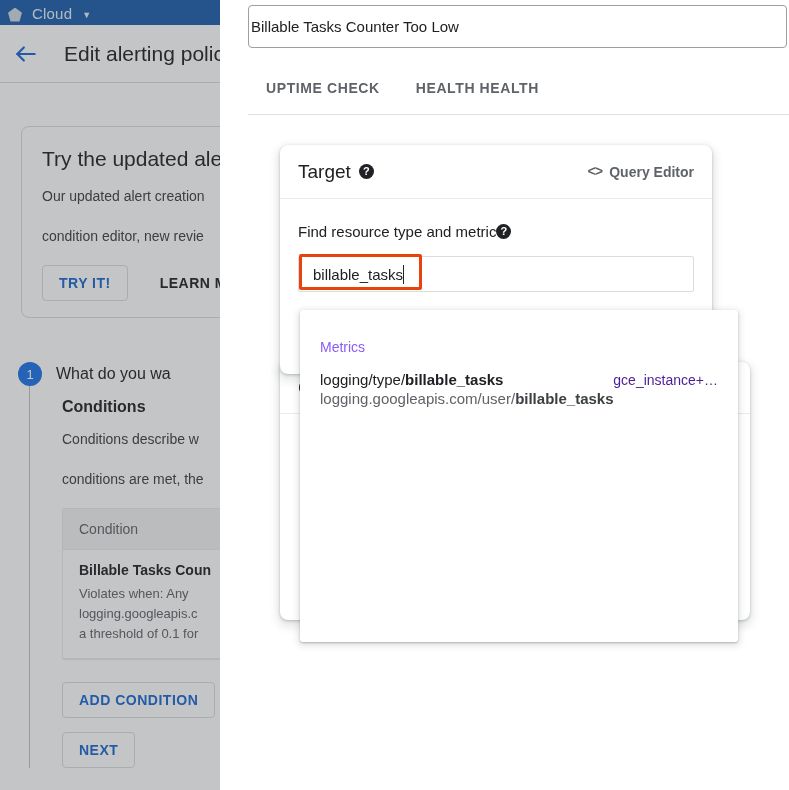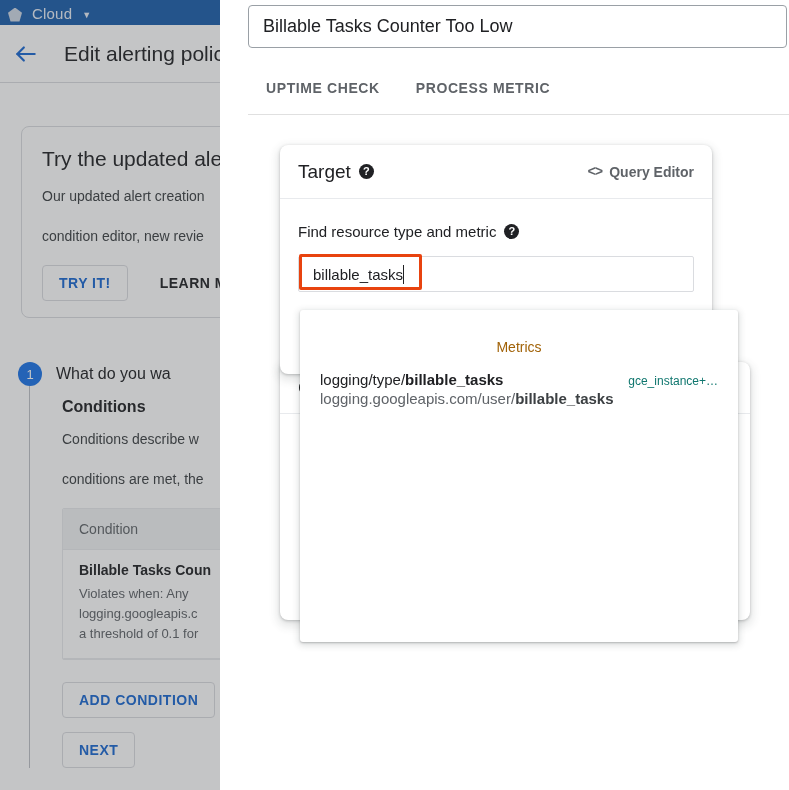--- a/index.html
+++ b/index.html
@@ -253,23 +253,23 @@
   .dialog-name-wrap {
     position: absolute;
     left: 28px; top: 5px;
     width: 539px;
   }
   .name-input {
     width: 100%;
     height: 43px;
     border: 1px solid #9aa0a6;
     border-radius: 4px;
-    font-size: 18px;
-    color: #202124;
-    padding: 0 14px;
+    font-size: 15px;
+    color: #202124;
+    padding: 0 2px;
     font-family: "Liberation Sans", sans-serif;
     background: #ffffff;
     outline: none;
   }
 
   .tabs {
     position: absolute;
     left: 28px; top: 72px;
     width: 541px;
     height: 42px;
@@ -363,21 +363,20 @@
     font-family: "Liberation Mono", monospace;
   }
 
   .target-body {
     padding: 24px 18px 26px 18px;
     min-height: 175px;
   }
   .field-label {
     display: flex;
     align-items: center;
-    gap: 8px;
     font-size: 15px;
     color: #202124;
     margin-bottom: 16px;
   }
   .metric-search-field {
     position: relative;
     height: 36px;
     border: 1px solid #dadce0;
     border-radius: 2px;
     background: #ffffff;
@@ -437,44 +436,43 @@
     width: 438px;
     height: 332px;
     background: #ffffff;
     border-radius: 3px;
     box-shadow: 0 2px 6px 2px rgba(60,64,67,.15), 0 1px 2px rgba(60,64,67,.30);
     z-index: 60;
     overflow: hidden;
   }
   .ac-section-label {
     font-size: 14px;
-    color: #a16207;
+    color: #8b5cf6;
     padding: 29px 20px 0 20px;
-    text-align: center;
   }
   .ac-item {
     padding: 16px 20px 10px 20px;
     background: #ffffff;
     cursor: pointer;
   }
   .ac-item-row {
     display: flex;
     align-items: baseline;
     justify-content: space-between;
     gap: 12px;
   }
   .ac-item-name {
     font-size: 15px;
     color: #202124;
     white-space: nowrap;
   }
   .ac-item-name b { font-weight: bold; }
   .ac-item-res {
-    font-size: 12px;
-    color: #0f766e;
+    font-size: 14px;
+    color: #4c1d95;
     white-space: nowrap;
     flex: 0 0 auto;
   }
   .ac-item-sub {
     font-size: 15px;
     color: #5f6368;
     margin-top: 2px;
     white-space: nowrap;
   }
   .ac-item-sub b { color: #3c4043; font-weight: bold; }
@@ -546,21 +544,21 @@
   <div class="dim-overlay"></div>
 
   <div class="dialog">
 
     <div class="dialog-name-wrap">
       <input class="name-input" type="text" value="Billable Tasks Counter Too Low" style="">
     </div>
 
     <div class="tabs">
       <button class="tab">UPTIME CHECK</button>
-      <button class="tab">PROCESS METRIC</button>
+      <button class="tab">HEALTH HEALTH</button>
     </div>
     <div class="tabs-rule"></div>
 
     <div class="second-card">
       <div class="second-card-head">C</div>
     </div>
 
     <div class="target-card">
       <div class="target-head">
         <div class="target-head-left">

